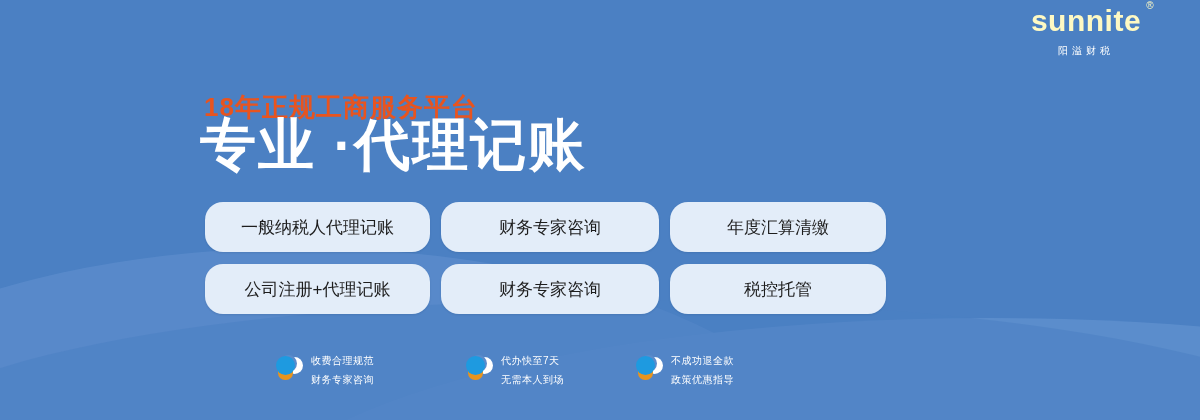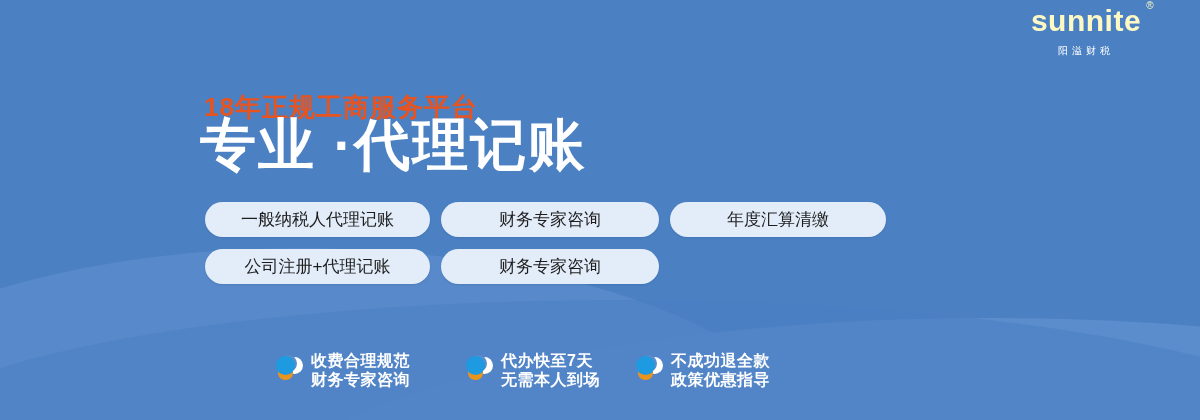--- a/index.html
+++ b/index.html
@@ -118,21 +118,21 @@
     left:205px;
     top:202px;
     z-index:5;
   }
   .pill-row {
     display:flex;
     gap:11px;
     margin-bottom:12px;
   }
   .pill {
-    height:35px;
+    height:50px;
     background:#e3edf9;
     border-radius:18px;
     display:flex;
     align-items:center;
     justify-content:center;
     color:#1d1d1d;
     font-size:17px;
     line-height:17px;
     font-weight:400;
     white-space:nowrap;
@@ -196,23 +196,23 @@
     position:absolute;
     left:1px;
     top:1px;
     width:19px;
     height:19px;
     border-radius:50%;
     background:#1e9ae0;
   }
   .feat-text {
     color:#ffffff;
-    font-size:16px;
+    font-size:10px;
     line-height:19px;
-    font-weight:700;
+    font-weight:400;
     letter-spacing:.5px;
     white-space:nowrap;
   }
 </style>
 </head>
 <body>
 
 <div class="banner">
 
   <div class="bg-arc-a"></div>
@@ -232,20 +232,21 @@
 
   <div class="pill-rows">
     <div class="pill-row">
       <div class="pill w1">一般纳税人代理记账</div>
       <div class="pill w2">财务专家咨询</div>
       <div class="pill w3">年度汇算清缴</div>
     </div>
     <div class="pill-row">
       <div class="pill w1">公司注册+代理记账</div>
       <div class="pill w2">财务专家咨询</div>
+      <div class="pill w3">税控托管</div>
     </div>
   </div>
 
   <div class="features">
 
     <div class="feature f1">
       <div class="feat-icon">
         <div class="crescent"></div>
         <div class="cut"></div>
         <div class="drop"></div>

